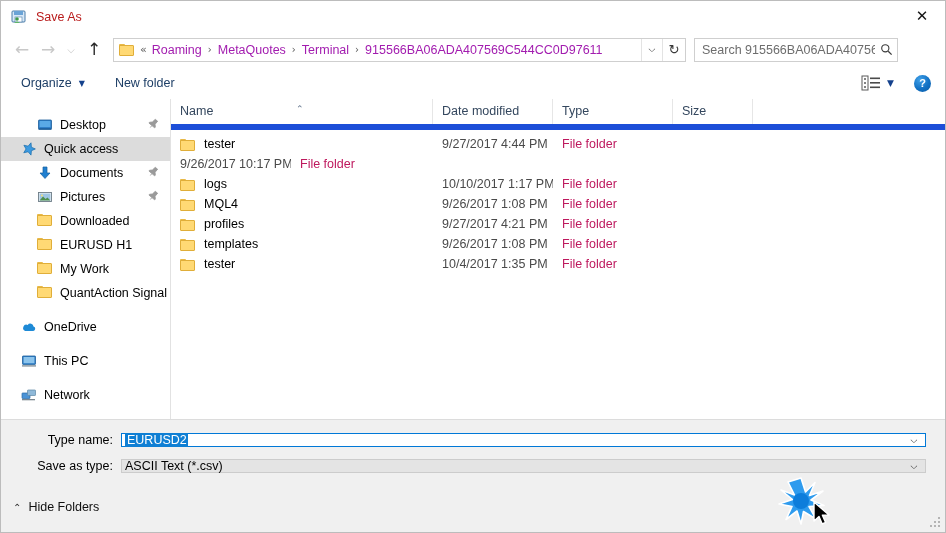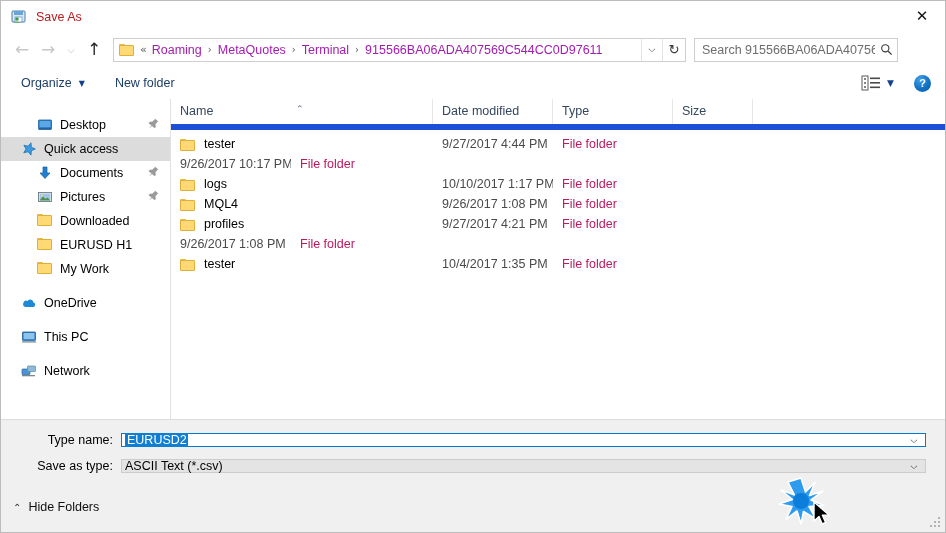--- a/index.html
+++ b/index.html
@@ -598,20 +598,24 @@
       <div class="side-item child">
         <span class="side-ico"><span class="folder"></span></span>
         <span>EURUSD H1</span>
       </div>
 
       <div class="side-item child">
         <span class="side-ico"><span class="folder"></span></span>
         <span>My Work</span>
       </div>
 
+      <div class="side-item child">
+        <span class="side-ico"><span class="folder"></span></span>
+        <span>QuantAction Signal</span>
+      </div>
 
       <div class="side-gap"></div>
 
       <div class="side-item root">
         <span class="side-ico">
           <svg width="16" height="16" viewBox="0 0 16 16">
             <path d="M4.2 12 h8.1 a2.3 2.3 0 0 0 0.2 -4.5 a3.2 3.2 0 0 0 -5.8 -1.6 a2.6 2.6 0 0 0 -2.5 6.1 z" fill="#1e8ad6"></path>
           </svg>
         </span>
         <span>OneDrive</span>
@@ -696,20 +700,24 @@
           <div class="cell cell-name" style="width:262px">
             <span class="folder"></span>
             <span>profiles</span>
           </div>
           <div class="cell cell-date" style="width:120px">9/27/2017 4:21 PM</div>
           <div class="cell cell-type" style="width:120px">File folder</div>
           <div class="cell cell-size" style="width:80px"></div>
         </div>
 
         <div class="row">
+          <div class="cell cell-name" style="width:262px">
+            <span class="folder"></span>
+            <span>templates</span>
+          </div>
           <div class="cell cell-date" style="width:120px">9/26/2017 1:08 PM</div>
           <div class="cell cell-type" style="width:120px">File folder</div>
           <div class="cell cell-size" style="width:80px"></div>
         </div>
 
         <div class="row">
           <div class="cell cell-name" style="width:262px">
             <span class="folder"></span>
             <span>tester</span>
           </div>

